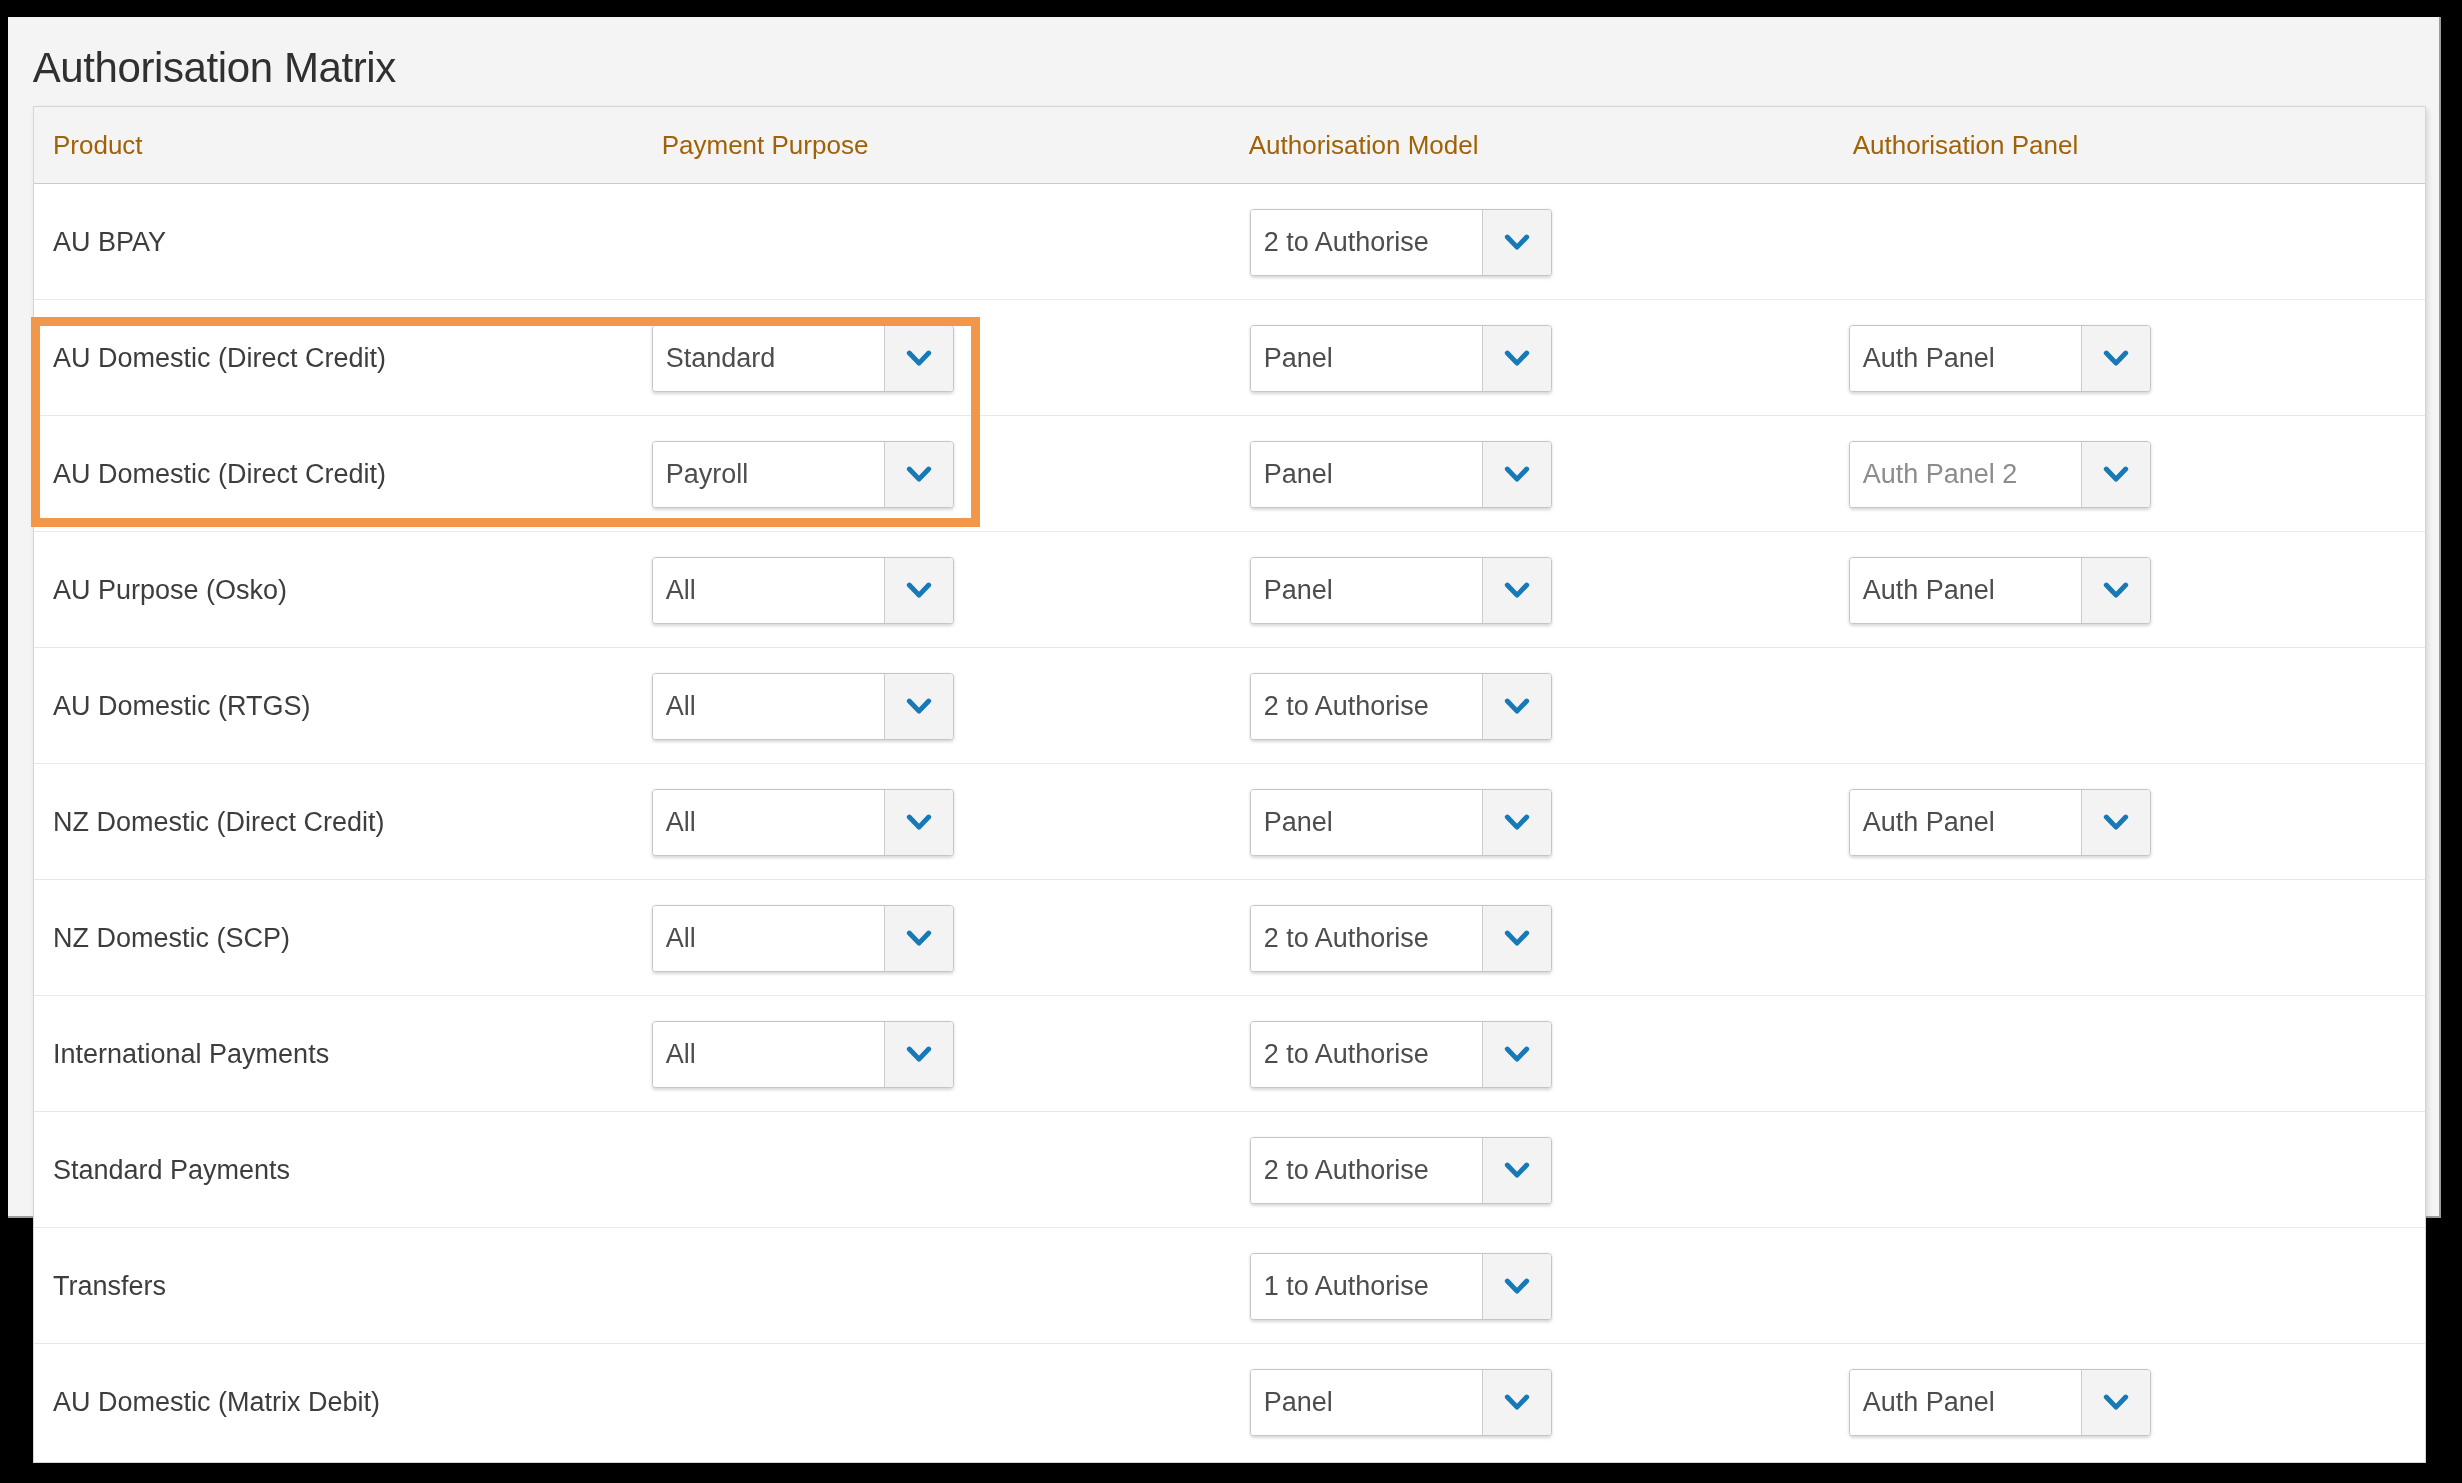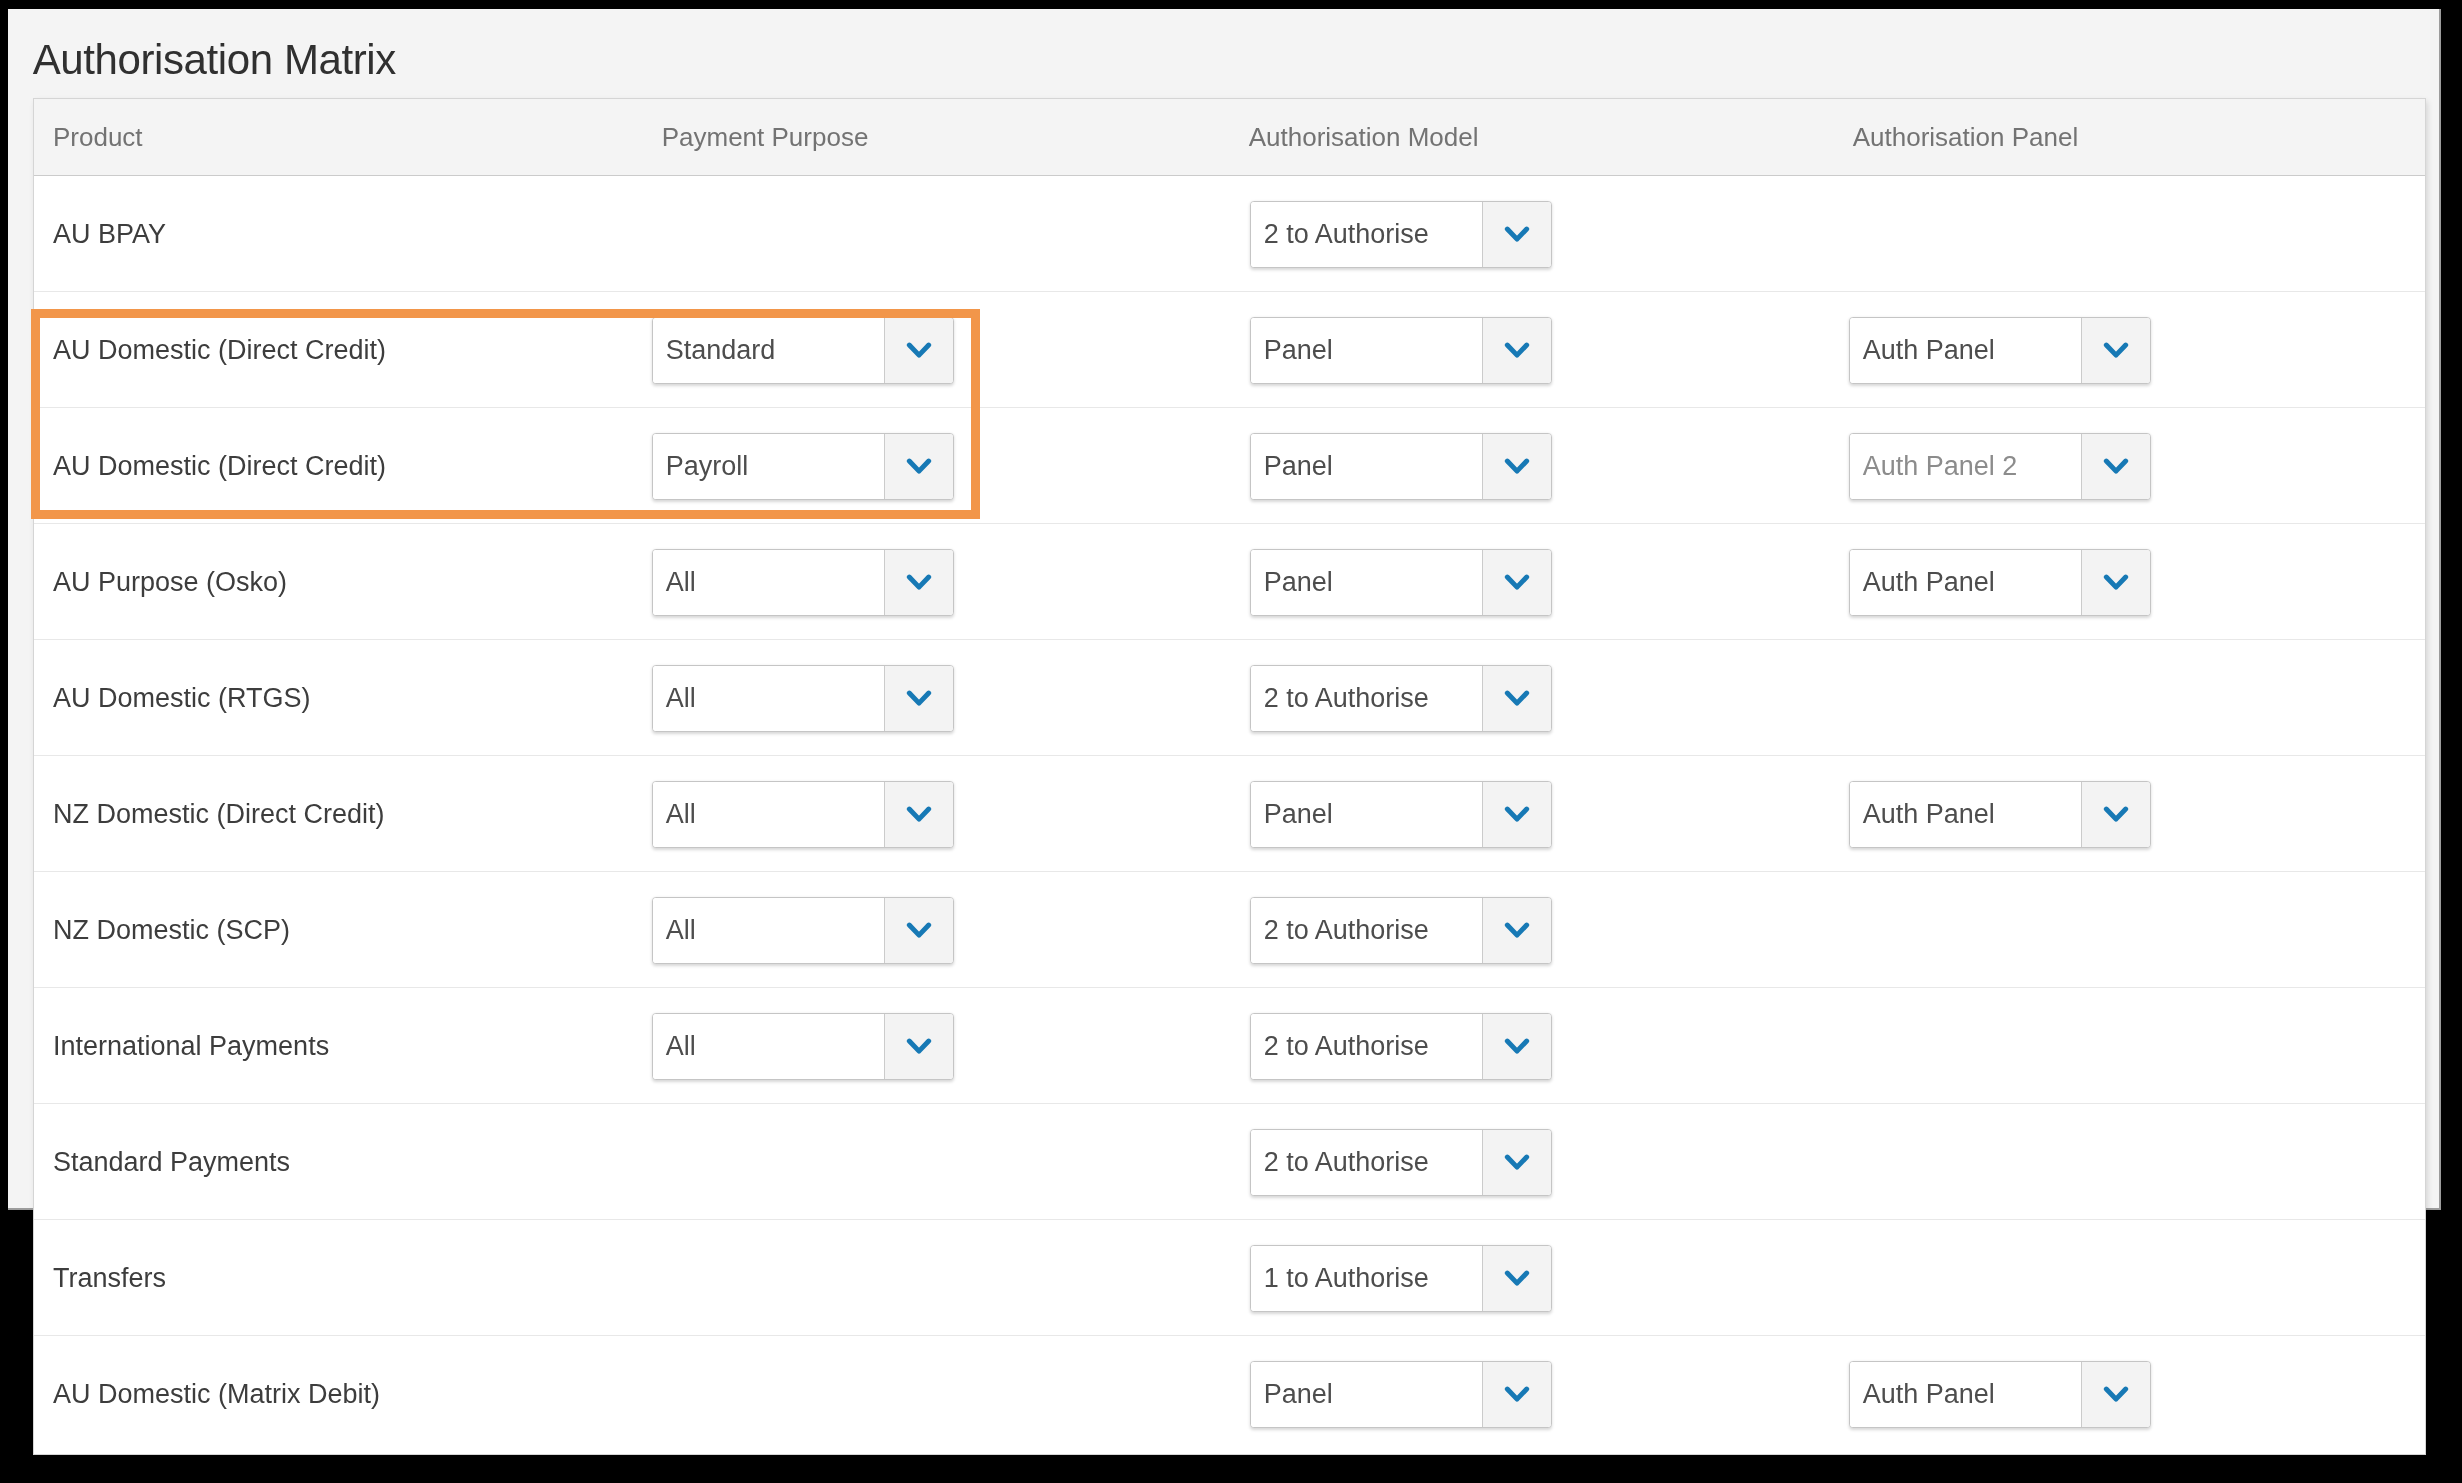--- a/index.html
+++ b/index.html
@@ -4,21 +4,21 @@
 <style>
   * { margin:0; padding:0; box-sizing:border-box; }
   html,body { width:2462px; height:1483px; }
   body {
     background:#000;
     position:relative;
     overflow:hidden;
     font-family:"Liberation Sans","DejaVu Sans",sans-serif;
   }
   .page {
-    position:absolute; left:7.7px; top:9px;
+    position:absolute; left:7.7px; top:17px;
     width:2433px; height:1201px;
     background:#f4f4f4;
     border-right:2.3px solid #9c9c9c;
     border-bottom:2.3px solid #9c9c9c;
   }
   .page-title {
     position:absolute; left:25px; top:28px;
     font-size:42px; line-height:1.1; font-weight:400;
     color:#303030; letter-spacing:-0.4px;
   }
@@ -30,21 +30,21 @@
     box-shadow:2.3px 3.1px 6.2px rgba(0,0,0,0.14);
   }
   .thead {
     position:relative; height:77px;
     background:#f4f4f4;
     border-bottom:0.8px solid #cbcbcb;
   }
   .th {
     position:absolute; top:0; height:77px;
     display:flex; align-items:center;
-    font-size:26px; color:#737373;
+    font-size:26px; color:#a16207;
   }
   .th-product { left:19.3px; }
   .th-purpose { left:628px; }
   .th-model   { left:1215px; }
   .th-panel   { left:1819px; }
   .row {
     position:relative; height:116px;
     background:#fff;
     border-bottom:0.8px solid #e8e8e8;
   }

